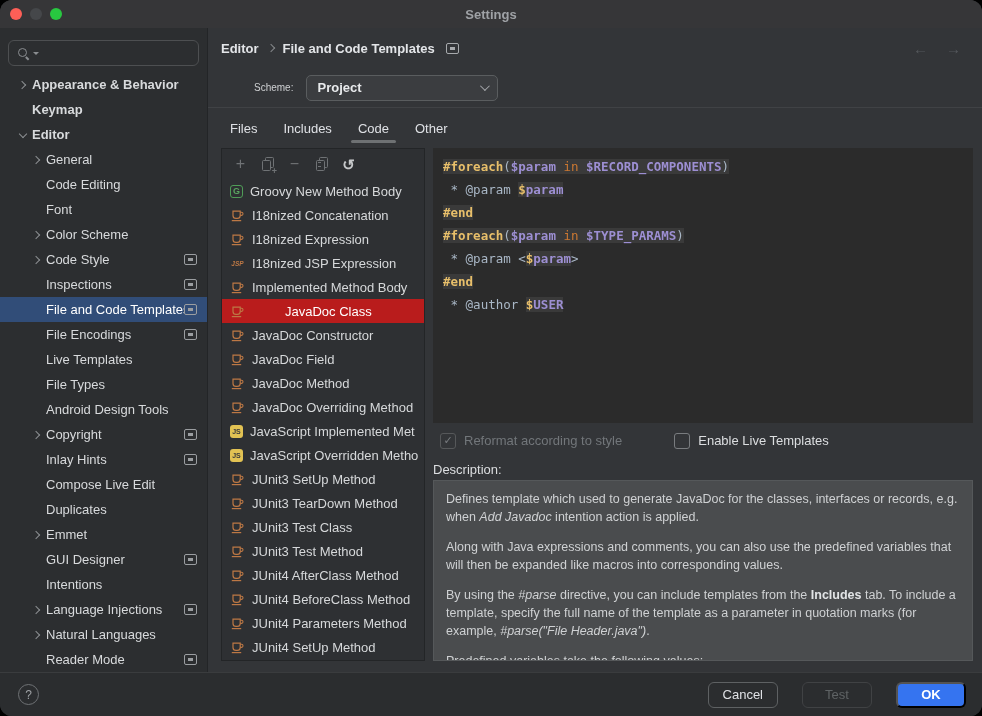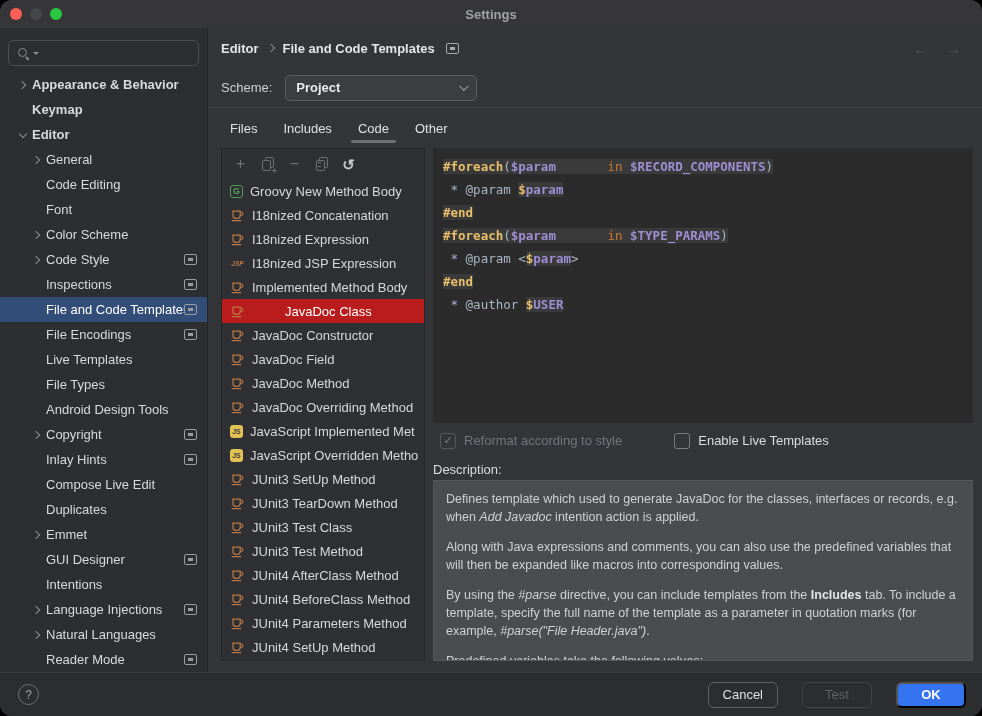--- a/index.html
+++ b/index.html
@@ -42,21 +42,21 @@
   .content{flex:1;display:flex;flex-direction:column;min-width:0;padding:0 9px 11px 13px;}
   .bc-row{height:40px;flex:none;display:flex;align-items:center;}
   .breadcrumb{display:flex;align-items:center;gap:9px;font-size:13px;font-weight:700;color:#E3E5E8;}
   .bc-sep{width:6px;height:6px;border-right:1.5px solid #85888B;border-top:1.5px solid #85888B;transform:rotate(45deg);}
   .breadcrumb .screen{margin-left:2px;margin-right:0;border-color:#A7AAAD;}
   .breadcrumb .screen i{background:#A7AAAD;}
   .nav-arrows{margin-left:auto;margin-right:12px;display:flex;gap:18px;font-size:15px;color:#55585C;}
   .nav-arrows span{cursor:default;}
 
   .scheme-row{height:39px;flex:none;display:flex;align-items:center;}
-  .scheme-label{font-size:13px;color:#CED0D2;}
+  .scheme-label{font-size:10px;color:#CED0D2;margin-left:33px;}
   .scheme-select{margin-left:13px;width:192px;height:26px;background:#3B3D40;border:1px solid #5A5D5F;border-radius:5px;display:flex;align-items:center;padding:0 10px;cursor:default;}
   .scheme-value{font-size:13px;font-weight:700;color:#E8EAEC;}
   .scheme-select .dchev{margin-left:auto;width:7px;height:7px;border-right:1.6px solid #A2A5A8;border-bottom:1.6px solid #A2A5A8;transform:rotate(45deg) translateY(-2px);}
   .hsep{height:1px;flex:none;background:#404245;margin:0 -9px 0 -13px;}
 
   .tabs{height:40px;flex:none;display:flex;align-items:center;gap:26px;padding-left:9px;}
   .tab{position:relative;font-size:13px;color:#DFE1E5;padding:10px 0;cursor:default;}
   .tab.sel::after{content:"";position:absolute;left:-7px;right:-7px;bottom:3px;height:3px;background:#6E7173;border-radius:2px;}
 
   .panes{flex:1;display:flex;min-height:0;gap:8px;}
@@ -79,21 +79,21 @@
   .gicon{border:1px solid #4F9C57;border-radius:3px;width:13px;height:13px;color:#5AA560;font-size:9px;font-weight:700;}
   .jspicon{color:#BD7845;font-size:6.5px;font-weight:700;font-style:italic;letter-spacing:0;}
   .jsicon{background:#E2C253;border-radius:3px;width:13px;height:13px;color:#3B3B3B;font-size:7px;font-weight:800;}
 
   .editcol{flex:1;display:flex;flex-direction:column;min-width:0;}
   .editor{height:275px;flex:none;background:#2B2B2B;padding:7px 10px;font-family:"DejaVu Sans Mono", monospace;font-size:12.5px;overflow:hidden;cursor:text;}
   .cline{height:23px;line-height:23px;white-space:pre;}
   .hlblock{background:#3A3A3A;}
   .tk-t{color:#A9B7C6;}
   .tk-d{color:#E8BF6A;font-weight:700;}
-  .tk-k{color:#CC7832;margin-left:44px;}
+  .tk-k{color:#CC7832;}
   .tk-v{color:#9D8FD3;font-weight:700;}
   .tk-t.hl,.tk-d.hl,.tk-v.hl{background:#3A3A3A;}
 
   .optrow{height:35px;flex:none;display:flex;align-items:center;padding-left:7px;}
   .cb{display:flex;align-items:center;gap:8px;cursor:default;}
   .cbbox{width:16px;height:16px;border-radius:3px;flex:none;display:flex;align-items:center;justify-content:center;font-size:11px;}
   .cb.disabled .cbbox{border:1.5px solid #56585A;color:#7A7D80;}
   .cb.disabled .cblabel{color:#72767A;}
   .cb.enabled .cbbox{border:1.5px solid #797C7F;color:transparent;}
   .cb.enabled .cblabel{color:#DCDEE0;}

